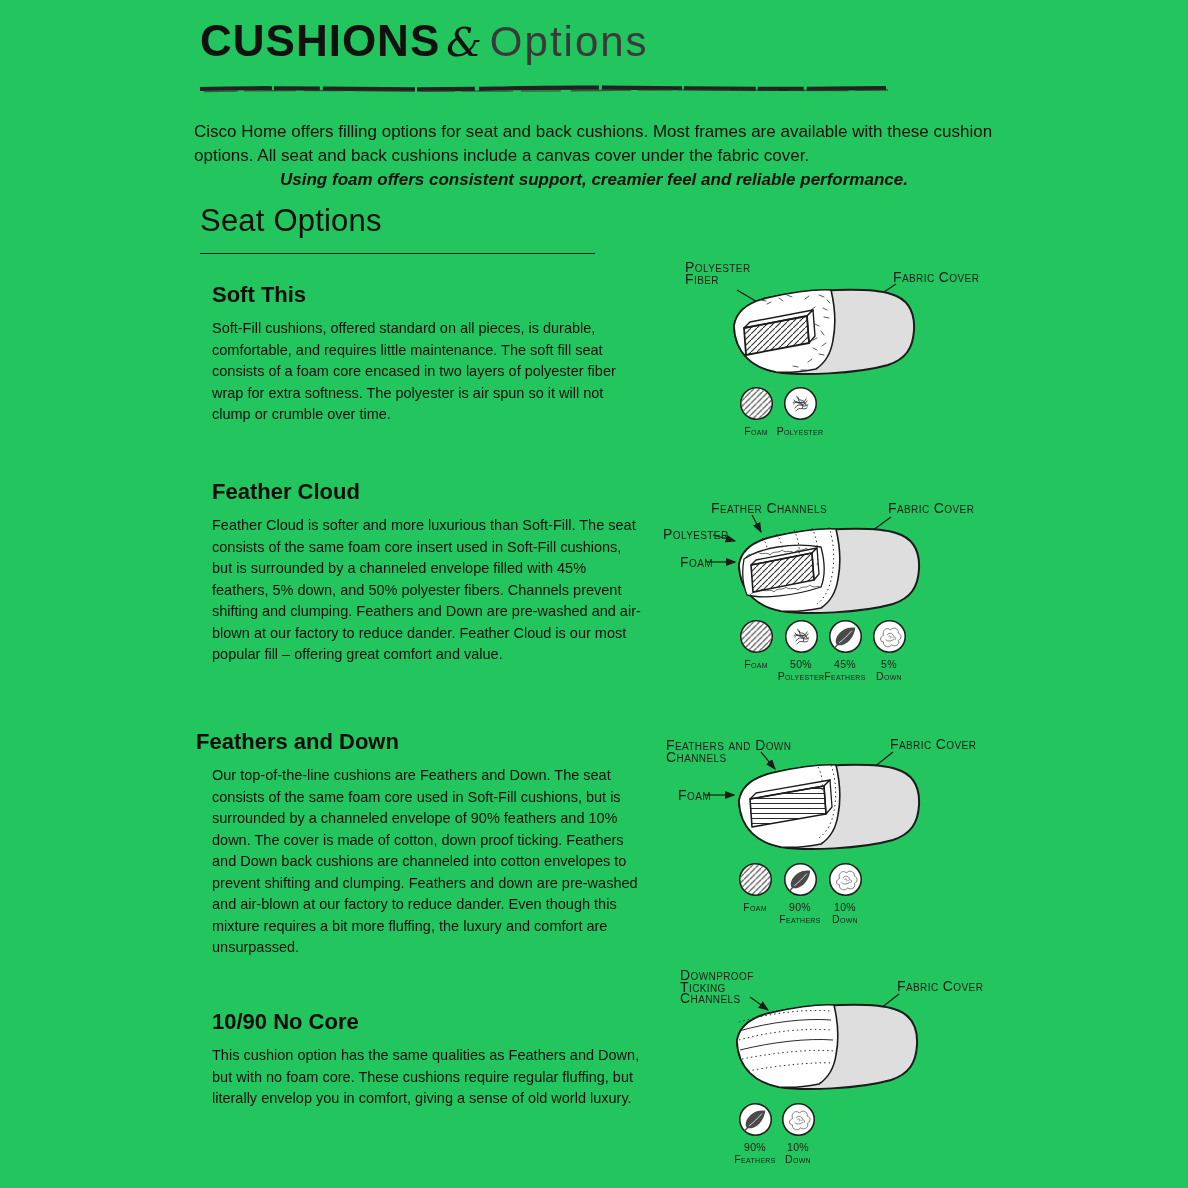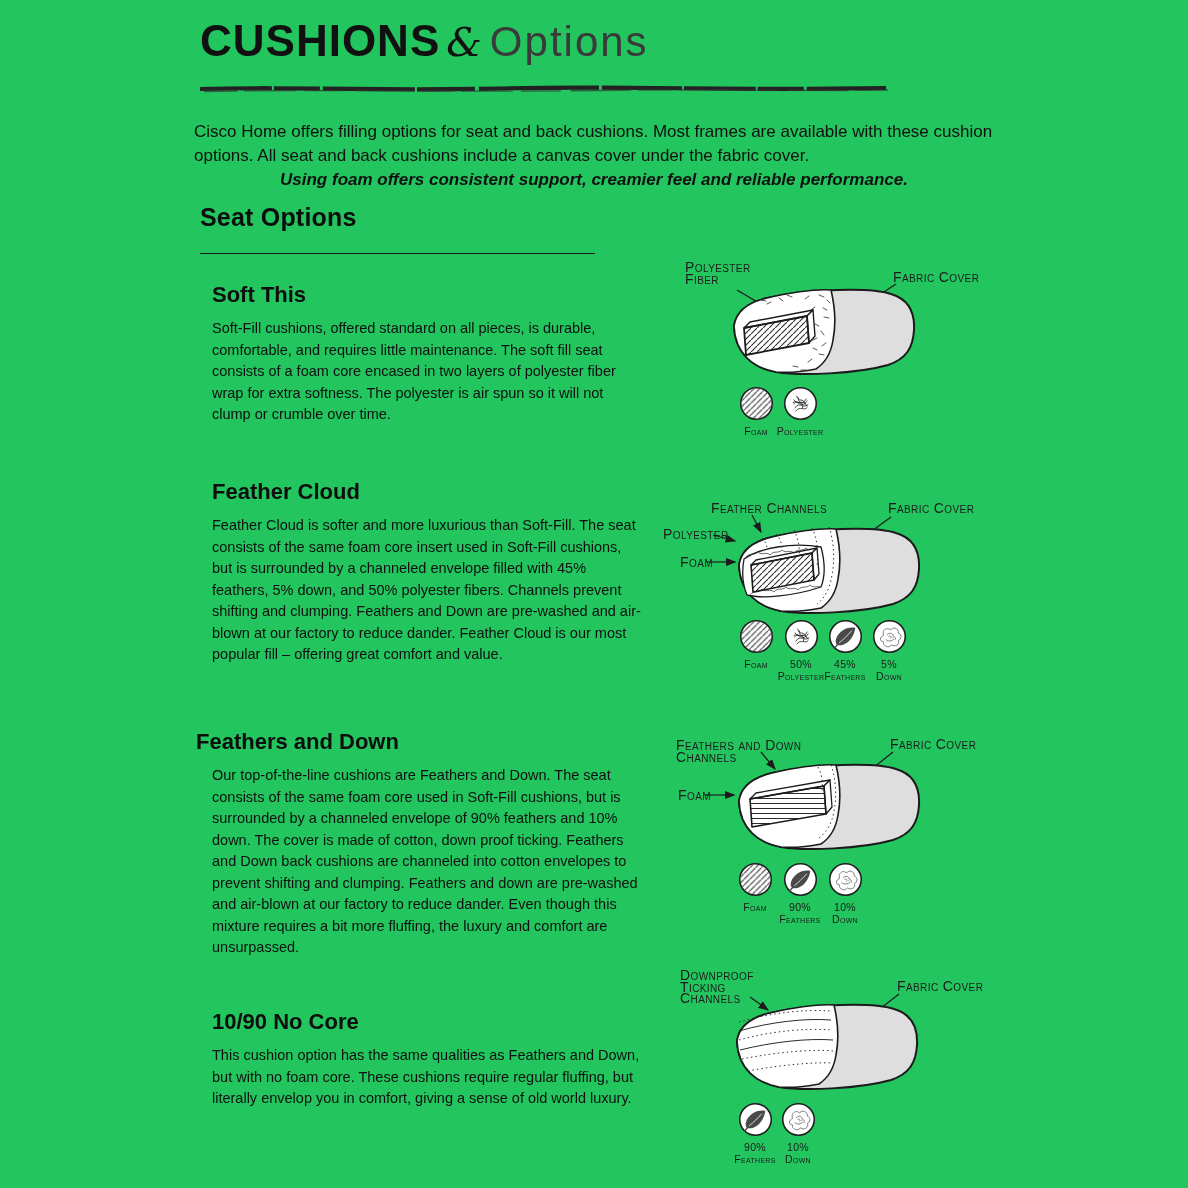--- a/index.html
+++ b/index.html
@@ -11,21 +11,21 @@
   .title-line{white-space:nowrap;}
   .t-main{font-size:44px;font-weight:700;letter-spacing:1px;color:#111;}
   .t-amp{font-family:"DejaVu Serif",serif;font-style:italic;font-size:40px;color:#111;margin:0 8px 0 6px;}
   .t-sub{font-size:42px;font-weight:300;letter-spacing:2px;color:#3a3a3a;}
 
   
   .intro p{margin:0;font-size:17px;line-height:24px;color:#101010;}
   .intro .em{font-weight:700;font-style:italic;text-align:center;}
 
   
-  .sec-head{font-size:25px;font-weight:700;color:#0d0d0d;letter-spacing:.2px;}
+  .sec-head{font-size:31px;font-weight:400;color:#0d0d0d;letter-spacing:.2px;}
   .opt-head{font-size:22px;font-weight:700;color:#0d0d0d;}
   .rule{background:#1a1a1a;height:1px;}
 
   
   .body-copy{font-size:14.5px;line-height:21.5px;color:#101010;}
 
   
   .figure{position:absolute;}
   .figure svg.art{position:absolute;left:0;top:0;}
   .callout{position:absolute;font-variant:small-caps;font-size:14px;line-height:11.5px;
@@ -205,21 +205,21 @@
         <path d="M7,40 C9,26 19,17 40,12 C62,7 88,3 104,4 C108,21 109,39 106,54 C104,67 98,77 89,83 C74,86 60,87 49,86 C27,82 8,68 7,40 Z" fill="#ffffff" stroke="#1b1b1b" stroke-width="1.6" stroke-linejoin="round"></path>
         <path d="M18,38 L24,32 L98,19 L92,25 Z" fill="#fff" stroke="#1b1b1b" stroke-width="1.3" stroke-linejoin="round"></path>
         <path d="M92,25 L98,19 L100,46 L94,53 Z" fill="#fff" stroke="#1b1b1b" stroke-width="1.3" stroke-linejoin="round"></path>
         <path d="M18,38 L92,25 L94,53 L20,66 Z" fill="url(#hatchH)" stroke="#1b1b1b" stroke-width="1.6" stroke-linejoin="round"></path>
         <g stroke="#333" stroke-width="1" fill="none" stroke-dasharray="1.5 3">
           <path d="M86,6 C90,13 91,22 90,30"></path>
           <path d="M99,4 C104,18 105,35 102,50 C100,62 95,71 87,77"></path>
         </g>
       </g>
     </svg>
-    <div class="callout" style="left:21px;top:5px;width:175px;">Feathers and Down Channels</div>
+    <div class="callout" style="left:11px;top:5px;width:175px;">Feathers and Down Channels</div>
     <div class="callout" style="left:235px;top:4px;width:92px;">Fabric Cover</div>
     <div class="callout" style="left:23px;top:55px;width:40px;">Foam</div>
 
     <div class="swatch" style="left:71px;top:127px;">
       <svg width="35" height="35">
           <use href="#sw-foam" width="35" height="35"></use>
         </svg>
       <div class="sw-line first">Foam</div>
       <div class="sw-line"></div>
     </div>

